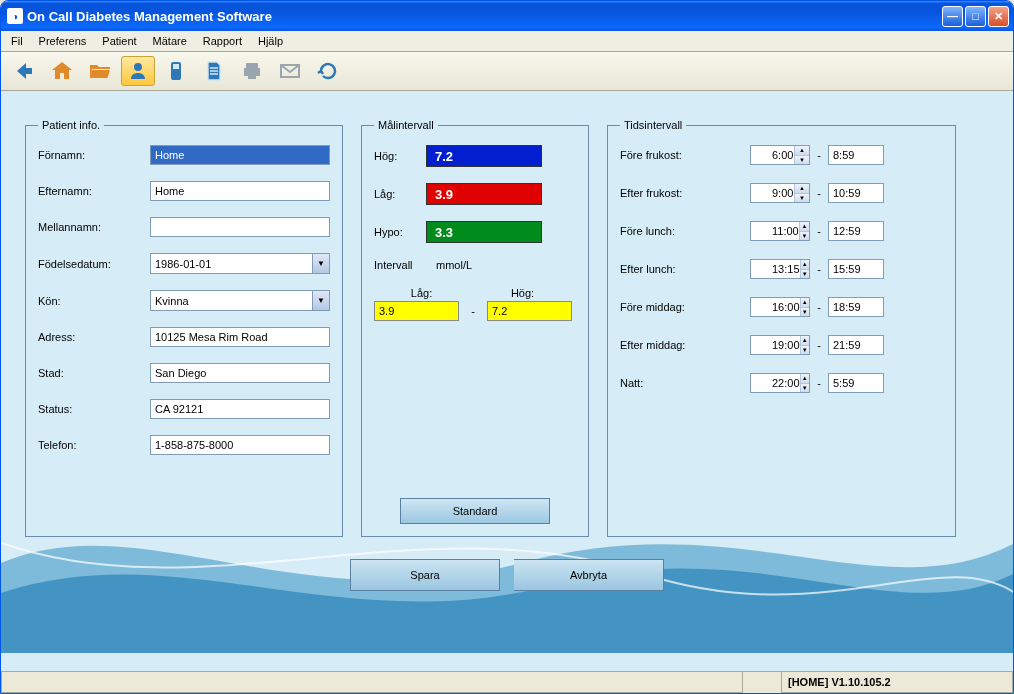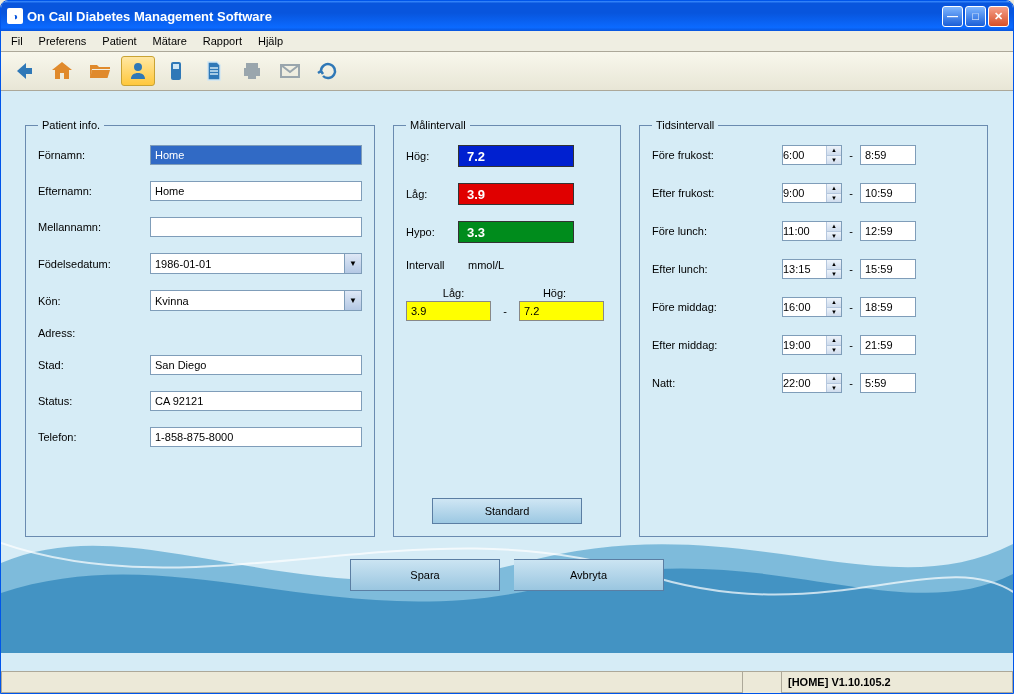--- a/index.html
+++ b/index.html
@@ -113,21 +113,21 @@
     background: transparent;
     padding: 14px 12px 12px 12px;
     margin: 0;
     height: 418px;
   }
   fieldset.group legend {
     padding: 0 4px;
     font-size: 11px;
     color: #000;
   }
-  .g-patient { width: 350px; }
+  .g-patient { width: 318px; }
   .g-target  { width: 228px; }
   .g-time    { width: 349px; }
 
   .frow {
     display: flex;
     align-items: center;
     margin-bottom: 16px;
   }
   .frow .lbl { width: 112px; }
   .txt {
@@ -205,21 +205,21 @@
   
   .timerow { display:flex; align-items:center; margin-bottom: 18px; }
   .timerow .tlbl { width: 130px; }
   .spin {
     width: 60px; height: 20px;
     border: 1px solid #7f9db9;
     background: #fff;
     display: flex;
     align-items: stretch;
   }
-  .spin .val{ flex:1; padding-left:0; display:flex; align-items:center;}
+  .spin .val{ flex:1; padding-left:21px; display:flex; align-items:center;}
   .spin .arrows{
     width: 15px;
     border-left: 1px solid #b5c7de;
     display:flex; flex-direction:column;
   }
   .spin .arrows div{
     flex:1; font-size:6px; line-height:8px;
     display:flex;align-items:center;justify-content:center;
     background: linear-gradient(to bottom,#eef4fb,#cfdced);
     cursor:pointer;
@@ -362,20 +362,21 @@
         </div>
         <div class="frow">
           <span class="lbl">Kön:</span>
           <div class="combo">
             <span>Kvinna</span>
             <span class="arrow">▼</span>
           </div>
         </div>
         <div class="frow">
           <span class="lbl">Adress:</span>
+          <input class="txt" value="10125 Mesa Rim Road" style="">
         </div>
         <div class="frow">
           <span class="lbl">Stad:</span>
           <input class="txt" value="San Diego" style="">
         </div>
         <div class="frow">
           <span class="lbl">Status:</span>
           <input class="txt" value="CA 92121" style="">
         </div>
         <div class="frow">

